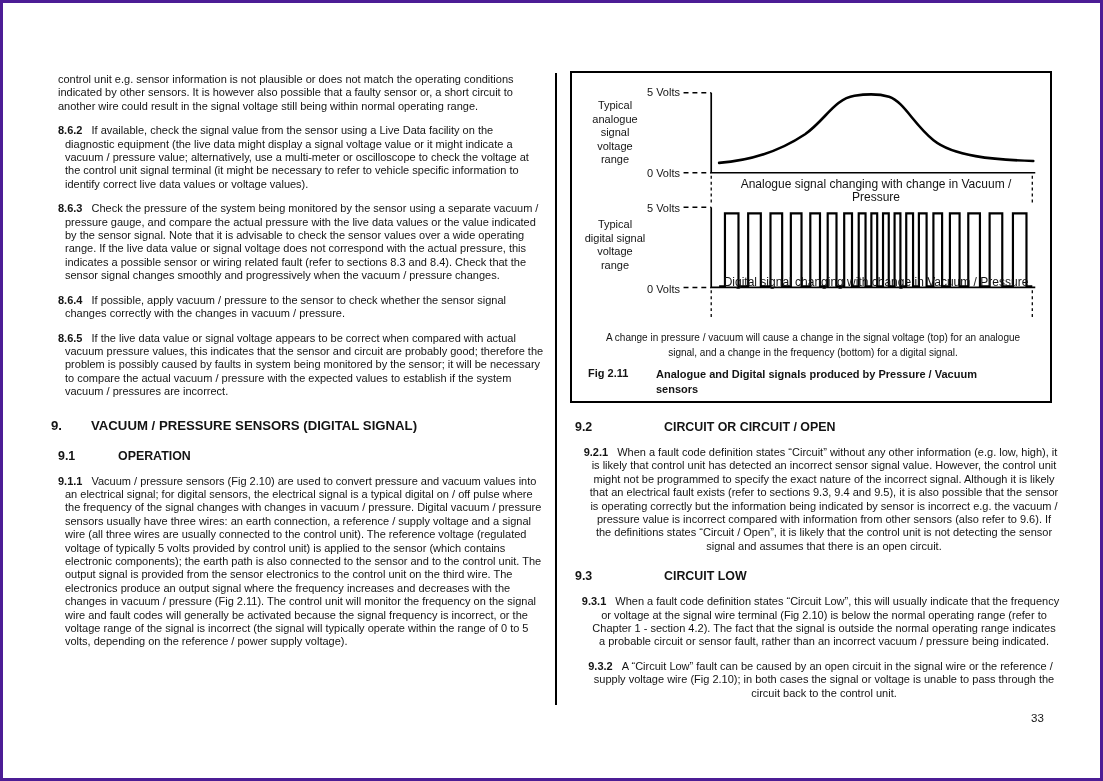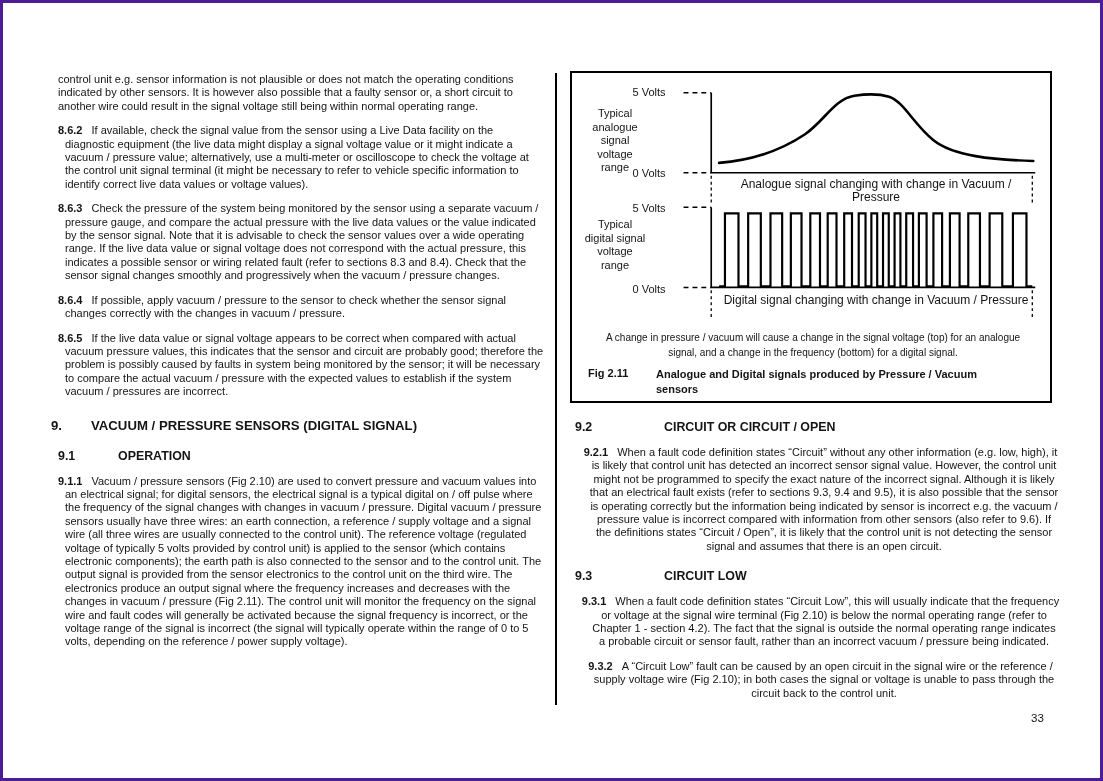--- a/index.html
+++ b/index.html
@@ -23,26 +23,26 @@
   h1.sec { display:flex; font-size:13.2px; line-height:15px; margin:19px 0 0 -7px; font-weight:bold; }
   h1.sec .hnum { width:40px; flex:0 0 40px; }
   h2.sub { display:flex; font-size:12.4px; line-height:14px; margin:16px 0 12px 0; font-weight:bold; }
   h2.sub .hnum { width:60px; flex:0 0 60px; }
   .col-right h2.sub { margin-left:5px;gap:29px; }
   .col-right h2.sub.first { margin-top:17px; }
 
   .figure-box { position:relative; width:482px; height:332px; border:2px solid #000; }
   .figure-box svg { position:absolute; left:0; top:0; width:100%; height:100%; }
   .range-label { position:absolute; width:64px; left:11px; text-align:center; font-size:11px; line-height:13.5px; }
-  .an-range { top:34px; }
+  .an-range { top:26px; }
   .dg-range { top:145px; }
-  .volt { position:absolute; left:46px; width:62px; text-align:center; font-size:11px; }
+  .volt { position:absolute; left:46px; width:62px; text-align:right; font-size:11px; }
   .v-a5 { top:13px; } .v-a0 { top:94px; } .v-d5 { top:129px; } .v-d0 { top:210px; }
   .plot-caption { position:absolute; left:145px; width:318px; text-align:center; font-size:12px; }
-  .cap-a { top:105px; } .cap-d { top:221px; }
+  .cap-a { top:105px; } .cap-d { top:203px; }
   .fig-note { position:absolute; left:24px; top:258px; width:434px; text-align:center; font-size:10px; line-height:14.5px; }
   .fig-cap-row { position:absolute; left:16px; top:294px; display:flex; gap:20px; font-weight:bold; font-size:11px; }
   .fig-num { flex:0 0 48px; }
   .fig-cap { width:330px; line-height:15px; }
 
   .page-number { position:absolute; left:1028px; top:709px; font-size:11.5px; }
 </style>
 </head>
 <body>
 

